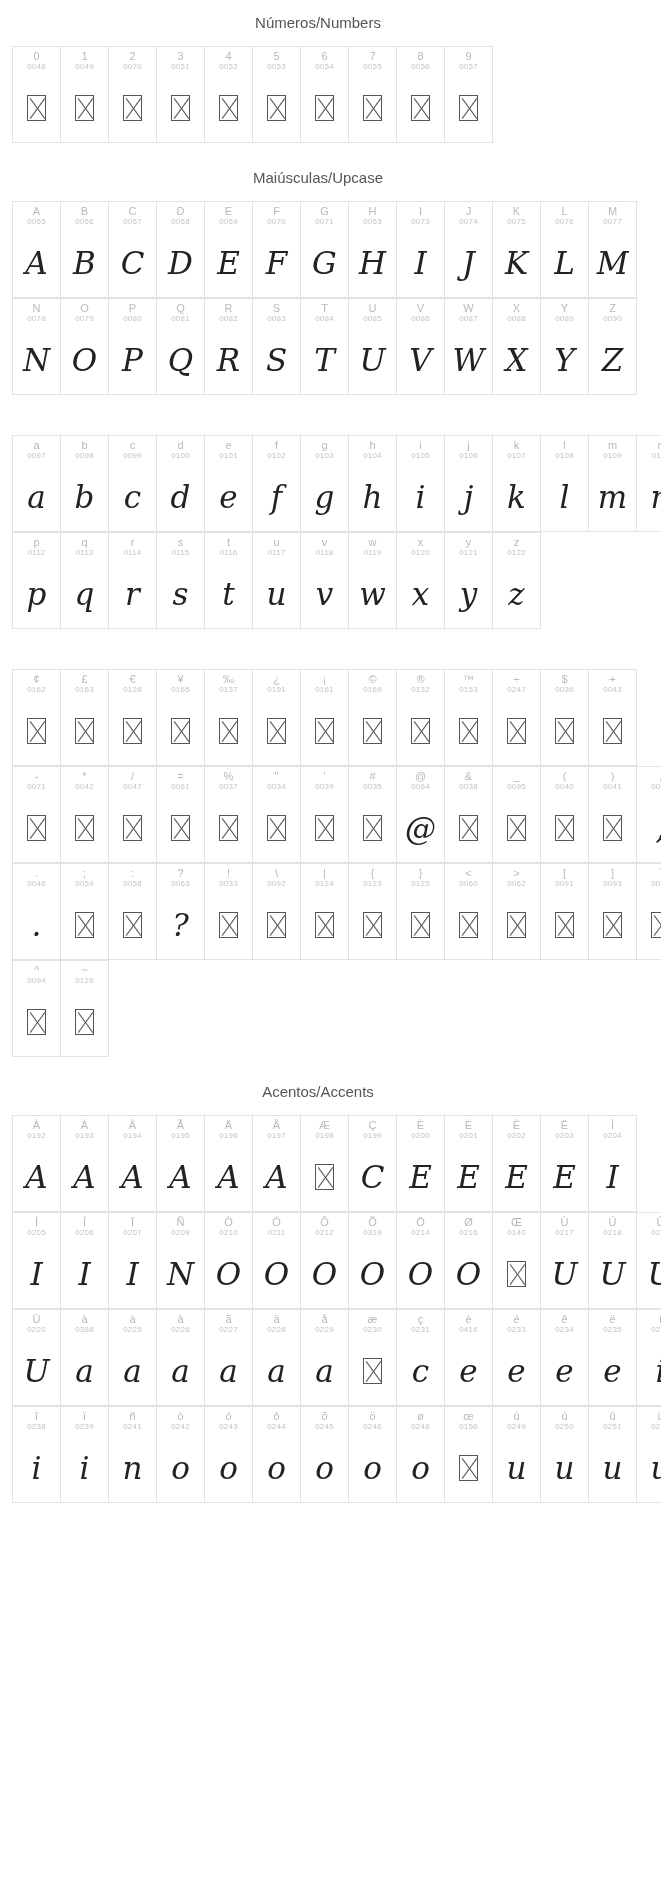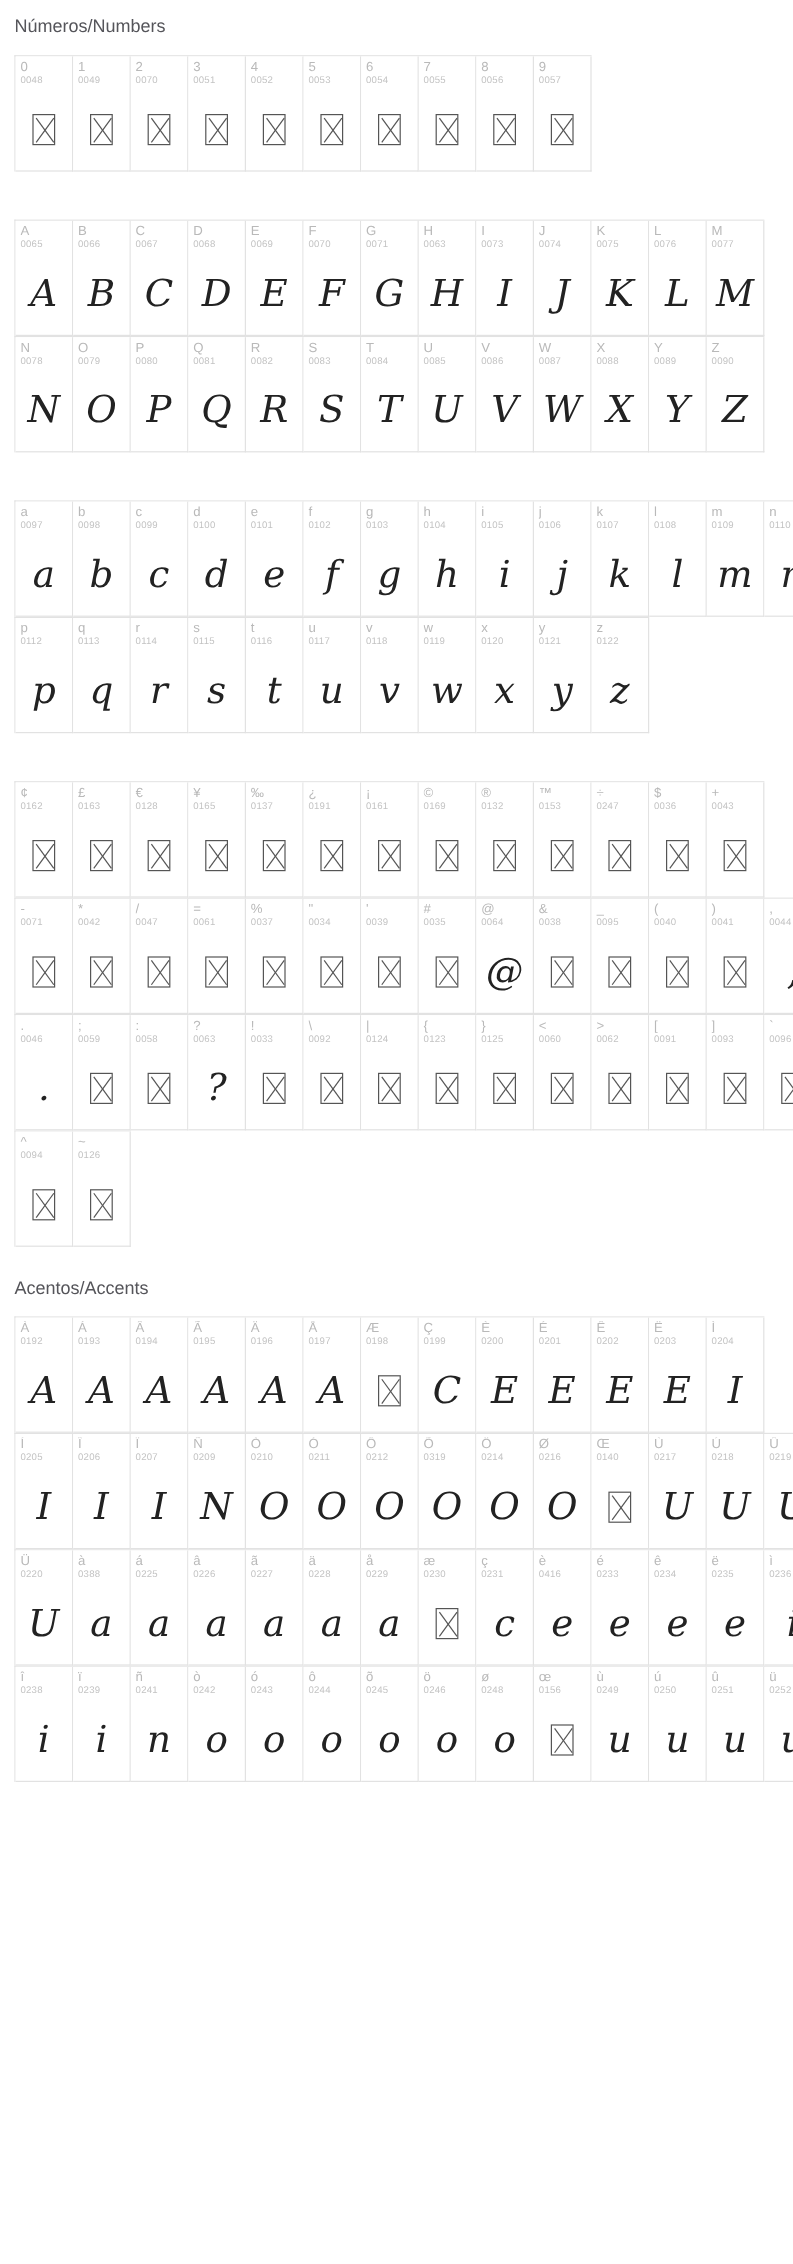--- a/index.html
+++ b/index.html
@@ -6,21 +6,21 @@
   html, body {
     margin: 0; padding: 0;
     background: #ffffff;
     font-family: "Liberation Sans", sans-serif;
   }
   body {
     width: 661px;
     min-height: 1887px;
     color: #4a4a4a;
   }
-  .page { width: 624px; padding: 0; }
+  .page { width: 624px; padding: 0; text-align: center; }
   .section-title {
     font-size: 15px;
     color: #55555a;
     font-weight: 400;
     margin: 0;
     padding: 0 0 0 12px;
     line-height: 1.2;
   }
   .section { margin-bottom: 0; }
   .rows {
@@ -202,20 +202,21 @@
               </div>
               <div class="render script">
                 <div class="tofu"></div>
               </div>
             </div>
           </div>
         </div>
       </div>
       <div class="section">
         <div class="sect-gap"></div>
+        <div class="section-title">Maiúsculas/Upcase</div>
         <div class="rows">
           <div class="glyph-row">
             <div class="glyph-cell">
               <div class="meta">
                 <span class="ch">A</span>
                 <span class="code">0065</span>
               </div>
               <div class="render script">A</div>
             </div>
             <div class="glyph-cell">

